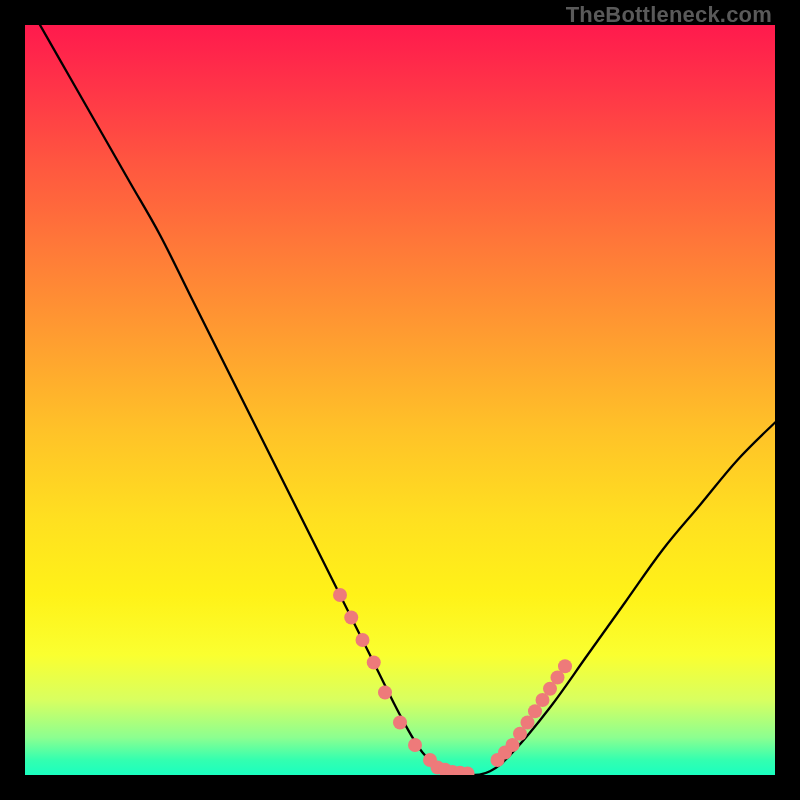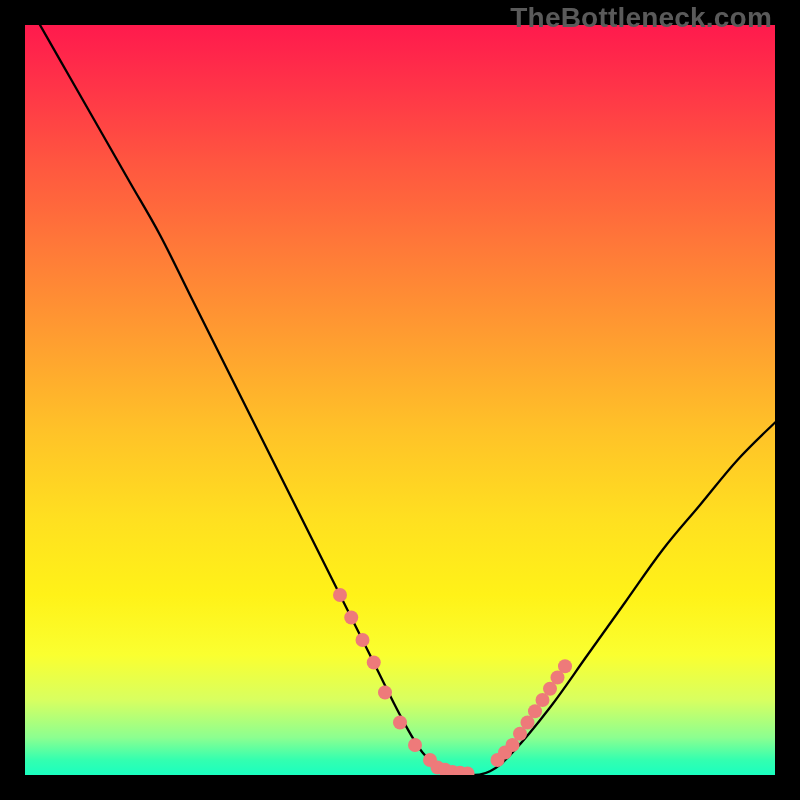--- a/index.html
+++ b/index.html
@@ -29,21 +29,21 @@
       #d8ff60 90%,
       #8cff90 95%,
       #33ffb0 98%,
       #1affc0 100%);
   }
   .watermark {
     position: absolute;
     top: 2px;
     right: 28px;
     font-family: Arial, Helvetica, sans-serif;
-    font-size: 28px;
+    font-size: 22px;
     font-weight: bold;
     color: #5a5a5a;
     letter-spacing: 0.2px;
   }
   svg.curve {
     position: absolute;
     left: 0; top: 0;
     width: 750px; height: 750px;
   }
 </style>

